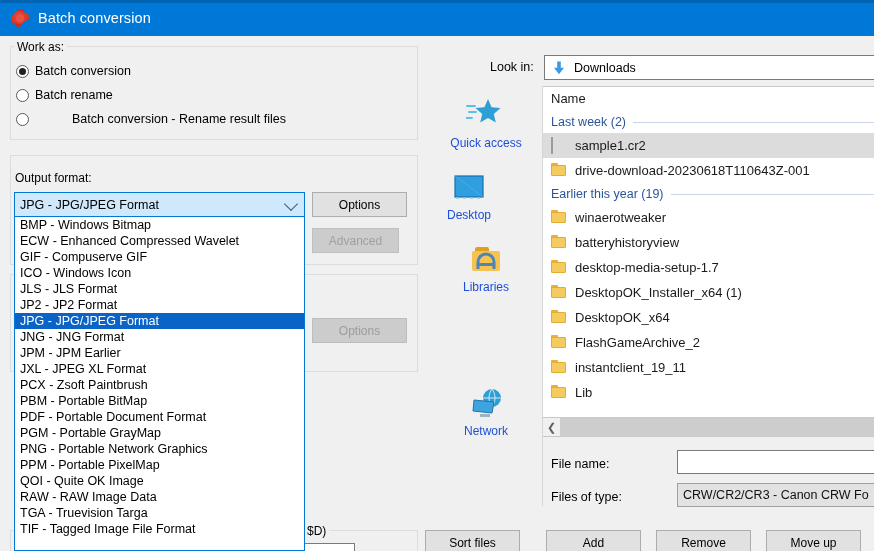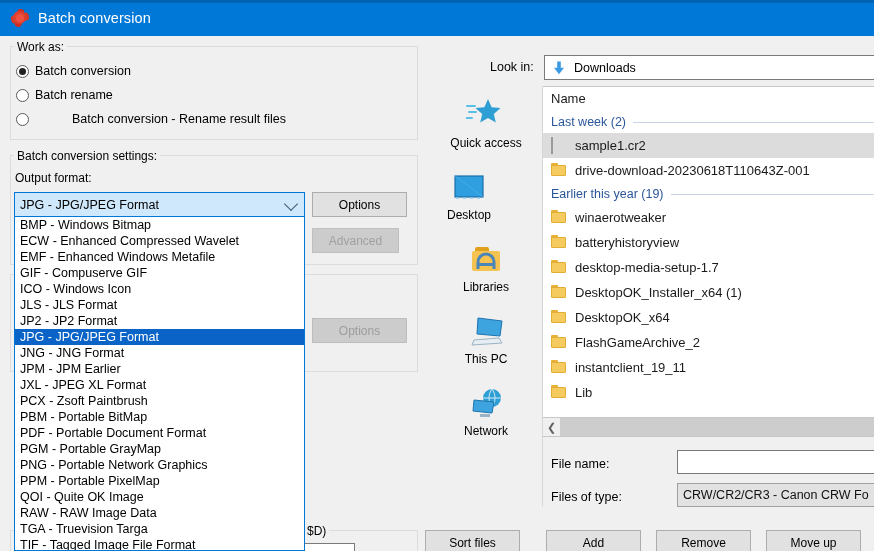--- a/index.html
+++ b/index.html
@@ -79,21 +79,21 @@
   
   .lookin-label{position:absolute;font-size:12.5px;}
   .lookin-box{
     position:absolute;box-sizing:border-box;background:#fff;border:1px solid #7a7a7a;
     display:flex;align-items:center;padding-left:6px;gap:7px;font-size:12.5px;
   }
   .places{
     position:absolute;box-sizing:border-box;background:#f0f0f0;border-right:1px solid #d6d6d6;
   }
   .place{
-    position:absolute;width:110px;text-align:center;font-size:12px;color:#000000;
+    position:absolute;width:110px;text-align:center;font-size:12px;color:#1d4ed8;
   }
   .place .pl-ico{height:42px;display:flex;align-items:flex-end;justify-content:center;}
   .place .pl-txt{margin-top:2px;}
 
   .filelist{
     position:absolute;box-sizing:border-box;background:#fff;border:1px solid #c8c8c8;border-left:none;
     overflow:hidden;
   }
   .fl-header{
     position:absolute;left:0;top:0;height:24px;line-height:24px;padding-left:8px;
@@ -164,21 +164,20 @@
   <div class="radio-row" style="left:16px;top:88px;">
     <span class="radio"></span>
     <span>Batch rename</span>
   </div>
   <div class="radio-row" style="left:16px;top:112px;gap:43px;">
     <span class="radio"></span>
     <span>Batch conversion - Rename result files</span>
   </div>
 
   <div class="grp" style="left:10px;top:155px;width:406px;height:108px;"></div>
-  <div class="grp-label" style="left:14px;top:156px;">Batch conversion settings:</div>
 
   <div class="plainlabel" style="left:15px;top:171px;">Output format:</div>
 
   <div class="btn" style="left:312px;top:192px;width:95px;height:25px;">Options</div>
   <div class="btn disabled" style="left:312px;top:228px;width:87px;height:25px;">Advanced</div>
 
   <div class="grp" style="left:10px;top:274px;width:406px;height:96px;"></div>
   <div class="btn grayfill" style="left:312px;top:318px;width:95px;height:25px;">Options</div>
 
   <div class="grp" style="left:10px;top:530px;width:406px;height:60px;"></div>
@@ -186,21 +185,20 @@
   <div class="txtfield" style="left:55px;top:543px;width:300px;height:22px;"></div>
 
   <div class="combo" style="left:14px;top:192px;width:291px;height:25px;">
     <span>JPG - JPG/JPEG Format</span>
     <span class="chev"></span>
   </div>
 
   <div class="dropdown" id="format-dropdown" style="left:14px;top:217px;width:291px;height:334px;">
       <div class="dd-item">BMP - Windows Bitmap</div>
       <div class="dd-item">ECW - Enhanced Compressed Wavelet</div>
-      <div class="dd-item">EMF - Enhanced Windows Metafile</div>
       <div class="dd-item">GIF - Compuserve GIF</div>
       <div class="dd-item">ICO - Windows Icon</div>
       <div class="dd-item">JLS - JLS Format</div>
       <div class="dd-item">JP2 - JP2 Format</div>
       <div class="dd-item sel">JPG - JPG/JPEG Format</div>
       <div class="dd-item">JNG - JNG Format</div>
       <div class="dd-item">JPM - JPM Earlier</div>
       <div class="dd-item">JXL - JPEG XL Format</div>
       <div class="dd-item">PCX - Zsoft Paintbrush</div>
       <div class="dd-item">PBM - Portable BitMap</div>
@@ -253,29 +251,20 @@
       <svg width="40" height="36" viewBox="0 0 40 36">
         <rect x="9" y="5" width="14" height="6" rx="2" fill="#e0a01e"></rect>
         <rect x="6" y="9" width="28" height="20" rx="2" fill="#f6c250"></rect>
         <path d="M12 27v-7a8 8 0 0 1 16 0v7" fill="none" stroke="#4a86b8" stroke-width="3"></path>
         <rect x="13" y="21" width="14" height="3" fill="#4a86b8"></rect>
       </svg>
     </div>
     <div class="pl-txt">Libraries</div>
   </div>
 
-  <div class="place" style="left:431px;top:308px;">
-    <div class="pl-ico">
-      <svg width="40" height="36" viewBox="0 0 40 36">
-        <path d="M12 4 L36 7 L34 22 L11 20 Z" fill="#3ea4e0" stroke="#1f74ad" stroke-width="1"></path>
-        <path d="M8 26 L33 24 L36 29 L6 31 Z" fill="#e7eef3" stroke="#9bb3c4" stroke-width="1"></path>
-      </svg>
-    </div>
-    <div class="pl-txt">This PC</div>
-  </div>
 
   <div class="place" style="left:431px;top:380px;">
     <div class="pl-ico">
       <svg width="40" height="36" viewBox="0 0 40 36">
         <circle cx="26" cy="12" r="9" fill="#2e9fd4"></circle>
         <path d="M17 12h18M26 3c4 5 4 13 0 18M26 3c-4 5-4 13 0 18" stroke="#cfe9f7" stroke-width="1" fill="none"></path>
         <path d="M8 14 L28 16 L26 27 L7 25 Z" fill="#3ea4e0" stroke="#1f74ad" stroke-width="1"></path>
         <path d="M14 28h10v3H14z" fill="#9bb3c4"></path>
       </svg>
     </div>

